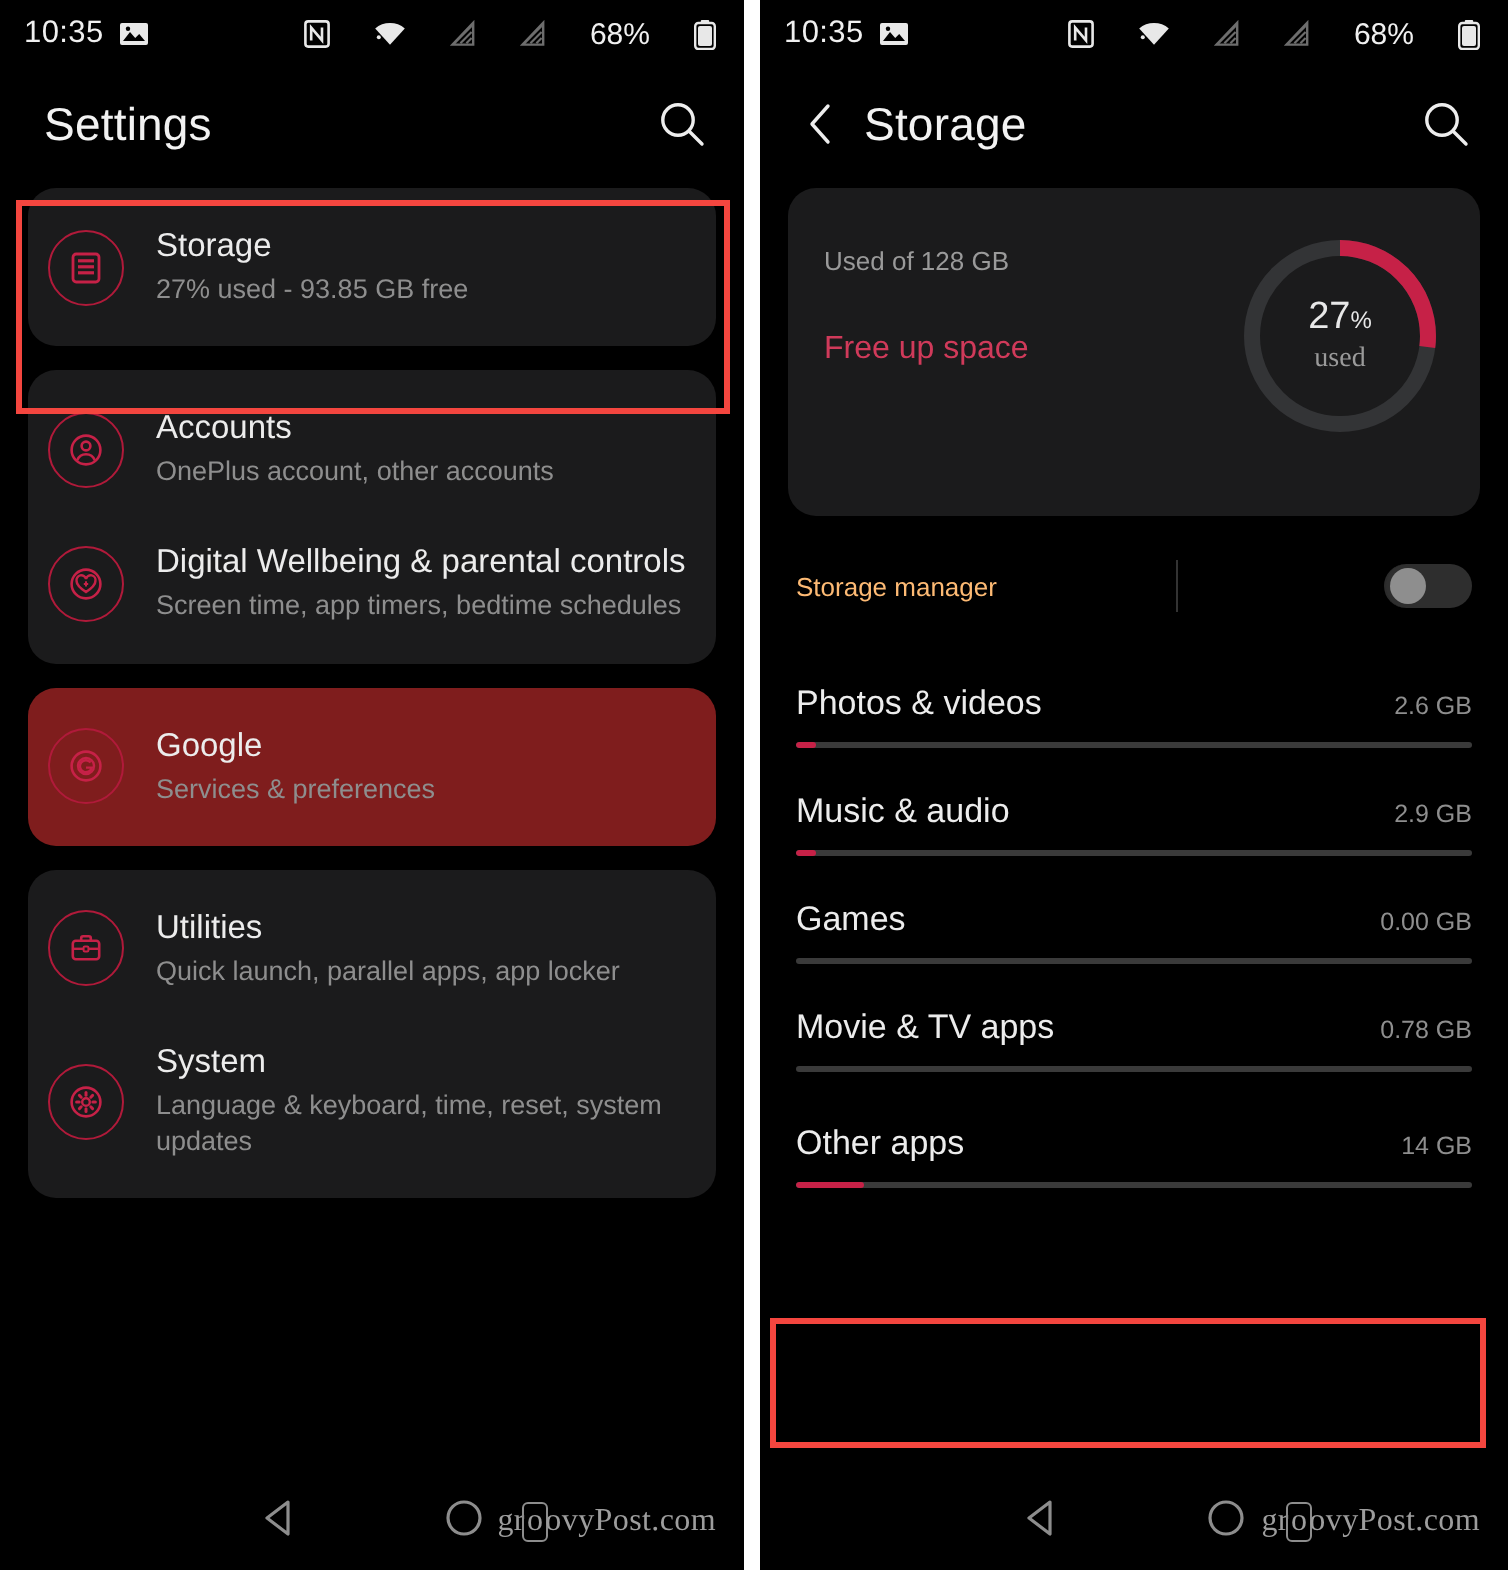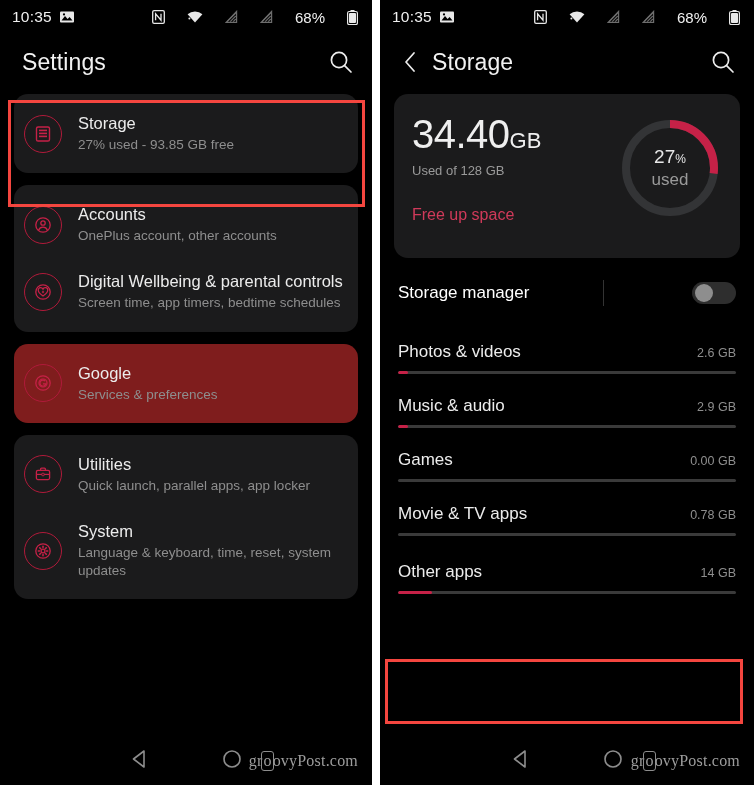--- a/index.html
+++ b/index.html
@@ -97,28 +97,28 @@
   .usage-of { color: #9a9a9a; font-size: 13px; margin-top: 9px; }
   .freeup { color: #d03a5a; font-size: 16px; margin-top: 28px; cursor: pointer; }
   .donut { position: relative; width: 104px; height: 104px; margin-top: 4px; }
   .donut svg { display: block; }
   .donut-label {
     position: absolute; inset: 0;
     display: flex; flex-direction: column; align-items: center; justify-content: center;
   }
   .donut-pct { color: #e8e8e8; font-size: 19px; line-height: 1; }
   .donut-pct .sm { font-size: 12px; }
-  .donut-used { color: #9a9a9a; font-size: 17px; margin-top: 4px; }
+  .donut-used { color: #9a9a9a; font-size: 14px; margin-top: 4px; font-family: Liberation Serif, serif; }
 
   .sm-row {
     display: flex; align-items: center;
     margin: 0 18px; padding: 22px 0 14px 0;
     cursor: pointer;
   }
-  .sm-label { color: #ffffff; font-size: 17px; }
+  .sm-label { color: #fdba74; font-size: 13px; }
   .toggle {
     margin-left: auto;
     width: 44px; height: 22px; border-radius: 11px;
     background: #2e2e2e; position: relative;
     border-left: 1px solid #2b2b2b;
     cursor: pointer;
   }
   .toggle .knob {
     position: absolute; left: 2px; top: 2px;
     width: 18px; height: 18px; border-radius: 50%;
@@ -422,21 +422,20 @@
       <div class="search">
         <svg width="26" height="26" viewBox="0 0 26 26">
             <circle cx="11" cy="11" r="7.6" fill="none" stroke="#ededed" stroke-width="1.7"></circle>
             <path d="M16.6 16.6 L23 23" stroke="#ededed" stroke-width="1.7" stroke-linecap="round"></path>
           </svg>
       </div>
     </div>
 
     <div class="usage-card">
       <div class="usage-left">
-        <div class="usage-big"><span>34.40</span><span class="unit">GB</span></div>
         <div class="usage-of">Used of 128 GB</div>
         <div class="freeup">Free up space</div>
       </div>
       <div class="donut">
         <svg width="104" height="104" viewBox="0 0 104 104">
           <circle cx="52" cy="52" r="44" fill="none" stroke="#333436" stroke-width="8"></circle>
           <circle id="donut-arc" cx="52" cy="52" r="44" fill="none" stroke="#c62147" stroke-width="8" stroke-linecap="butt" transform="rotate(-90 52 52)" stroke-dasharray="74.6 201.8"></circle>
         </svg>
         <div class="donut-label">
           <div class="donut-pct"><span>27</span><span class="sm">%</span></div>

